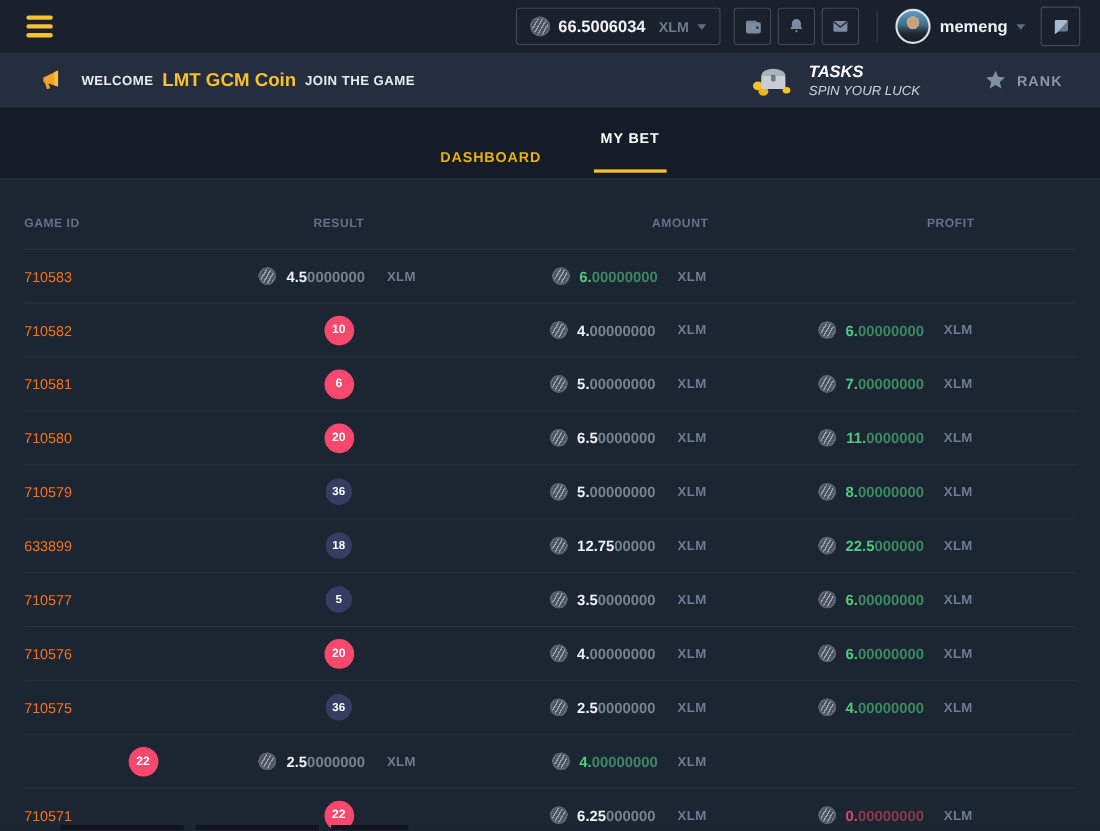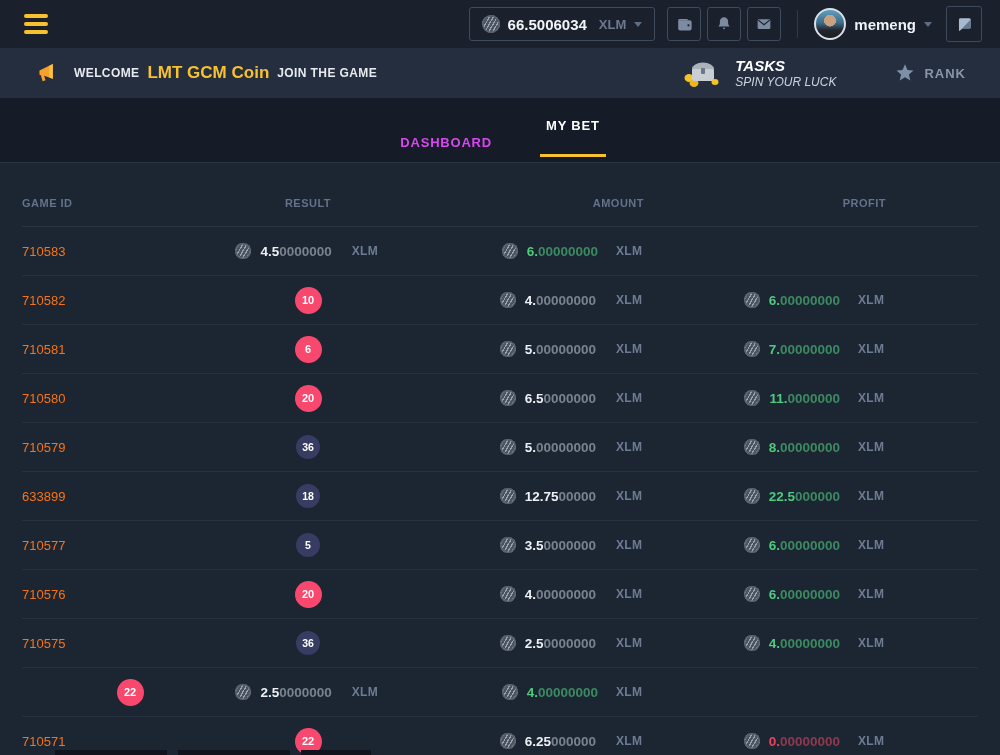--- a/index.html
+++ b/index.html
@@ -57,21 +57,21 @@
   .tasks-title { font-size:15px; font-weight:bold; font-style:italic; color:#fff; line-height:1.15; }
   .tasks-sub { font-size:12px; font-style:italic; color:#ccd4de; }
   .rank { display:flex; align-items:center; gap:8px; cursor:pointer; }
   .rank-label { font-size:13px; font-weight:bold; letter-spacing:1px; color:#8a97a8; }
   
   .tabs {
     height:65px; background:#151c27; border-bottom:1px solid #2a3444;
     display:flex; justify-content:center; align-items:flex-end; gap:42px;
   }
   .tab {
-    font-size:13px; font-weight:bold; letter-spacing:.8px; color:#d946ef;
+    font-size:13px; font-weight:bold; letter-spacing:.8px; color:#eab308;
     padding:0 6px 12px; cursor:pointer; margin-bottom:0;
   }
   .tab.active {
     color:#fff; padding-bottom:21px; border-bottom:3px solid var(--accent,#f7c12f); margin-bottom:5px;
   }
   
   .table { padding:0 22px; }
   .trow {
     display:grid; grid-template-columns:216px 140px 266px 242px 1fr;
     align-items:center; height:49px; border-bottom:1px solid #27303f;

